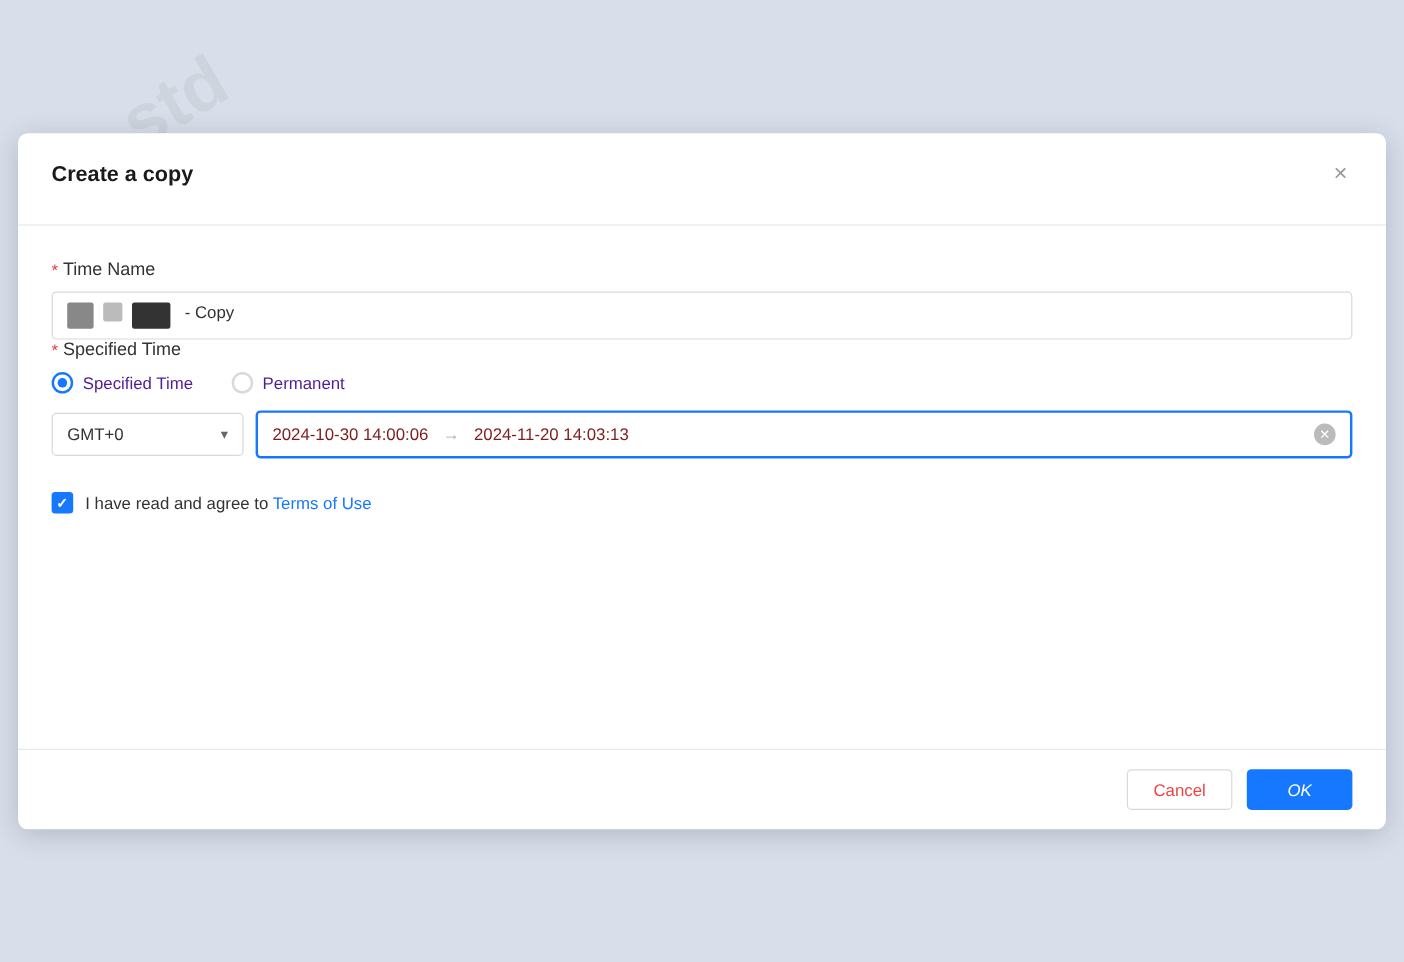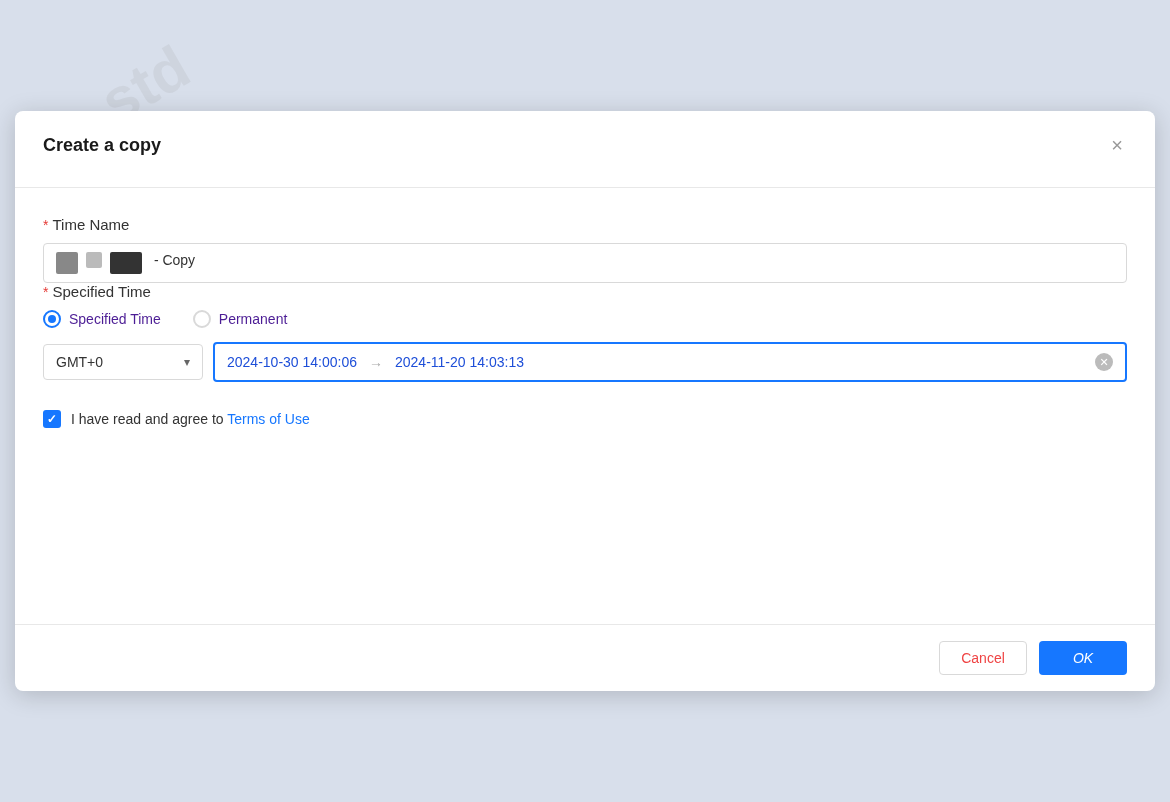--- a/index.html
+++ b/index.html
@@ -239,21 +239,21 @@
       padding: 9px 12px;
       display: flex;
       align-items: center;
       gap: 12px;
       flex: 1;
       background: #fff;
     }
 
     .date-value {
       font-size: 14px;
-      color: #1d4ed8;
+      color: #7f1d1d;
     }
 
     .arrow-icon {
       color: #aaa;
       font-size: 14px;
     }
 
     .clear-btn {
       width: 18px;
       height: 18px;

